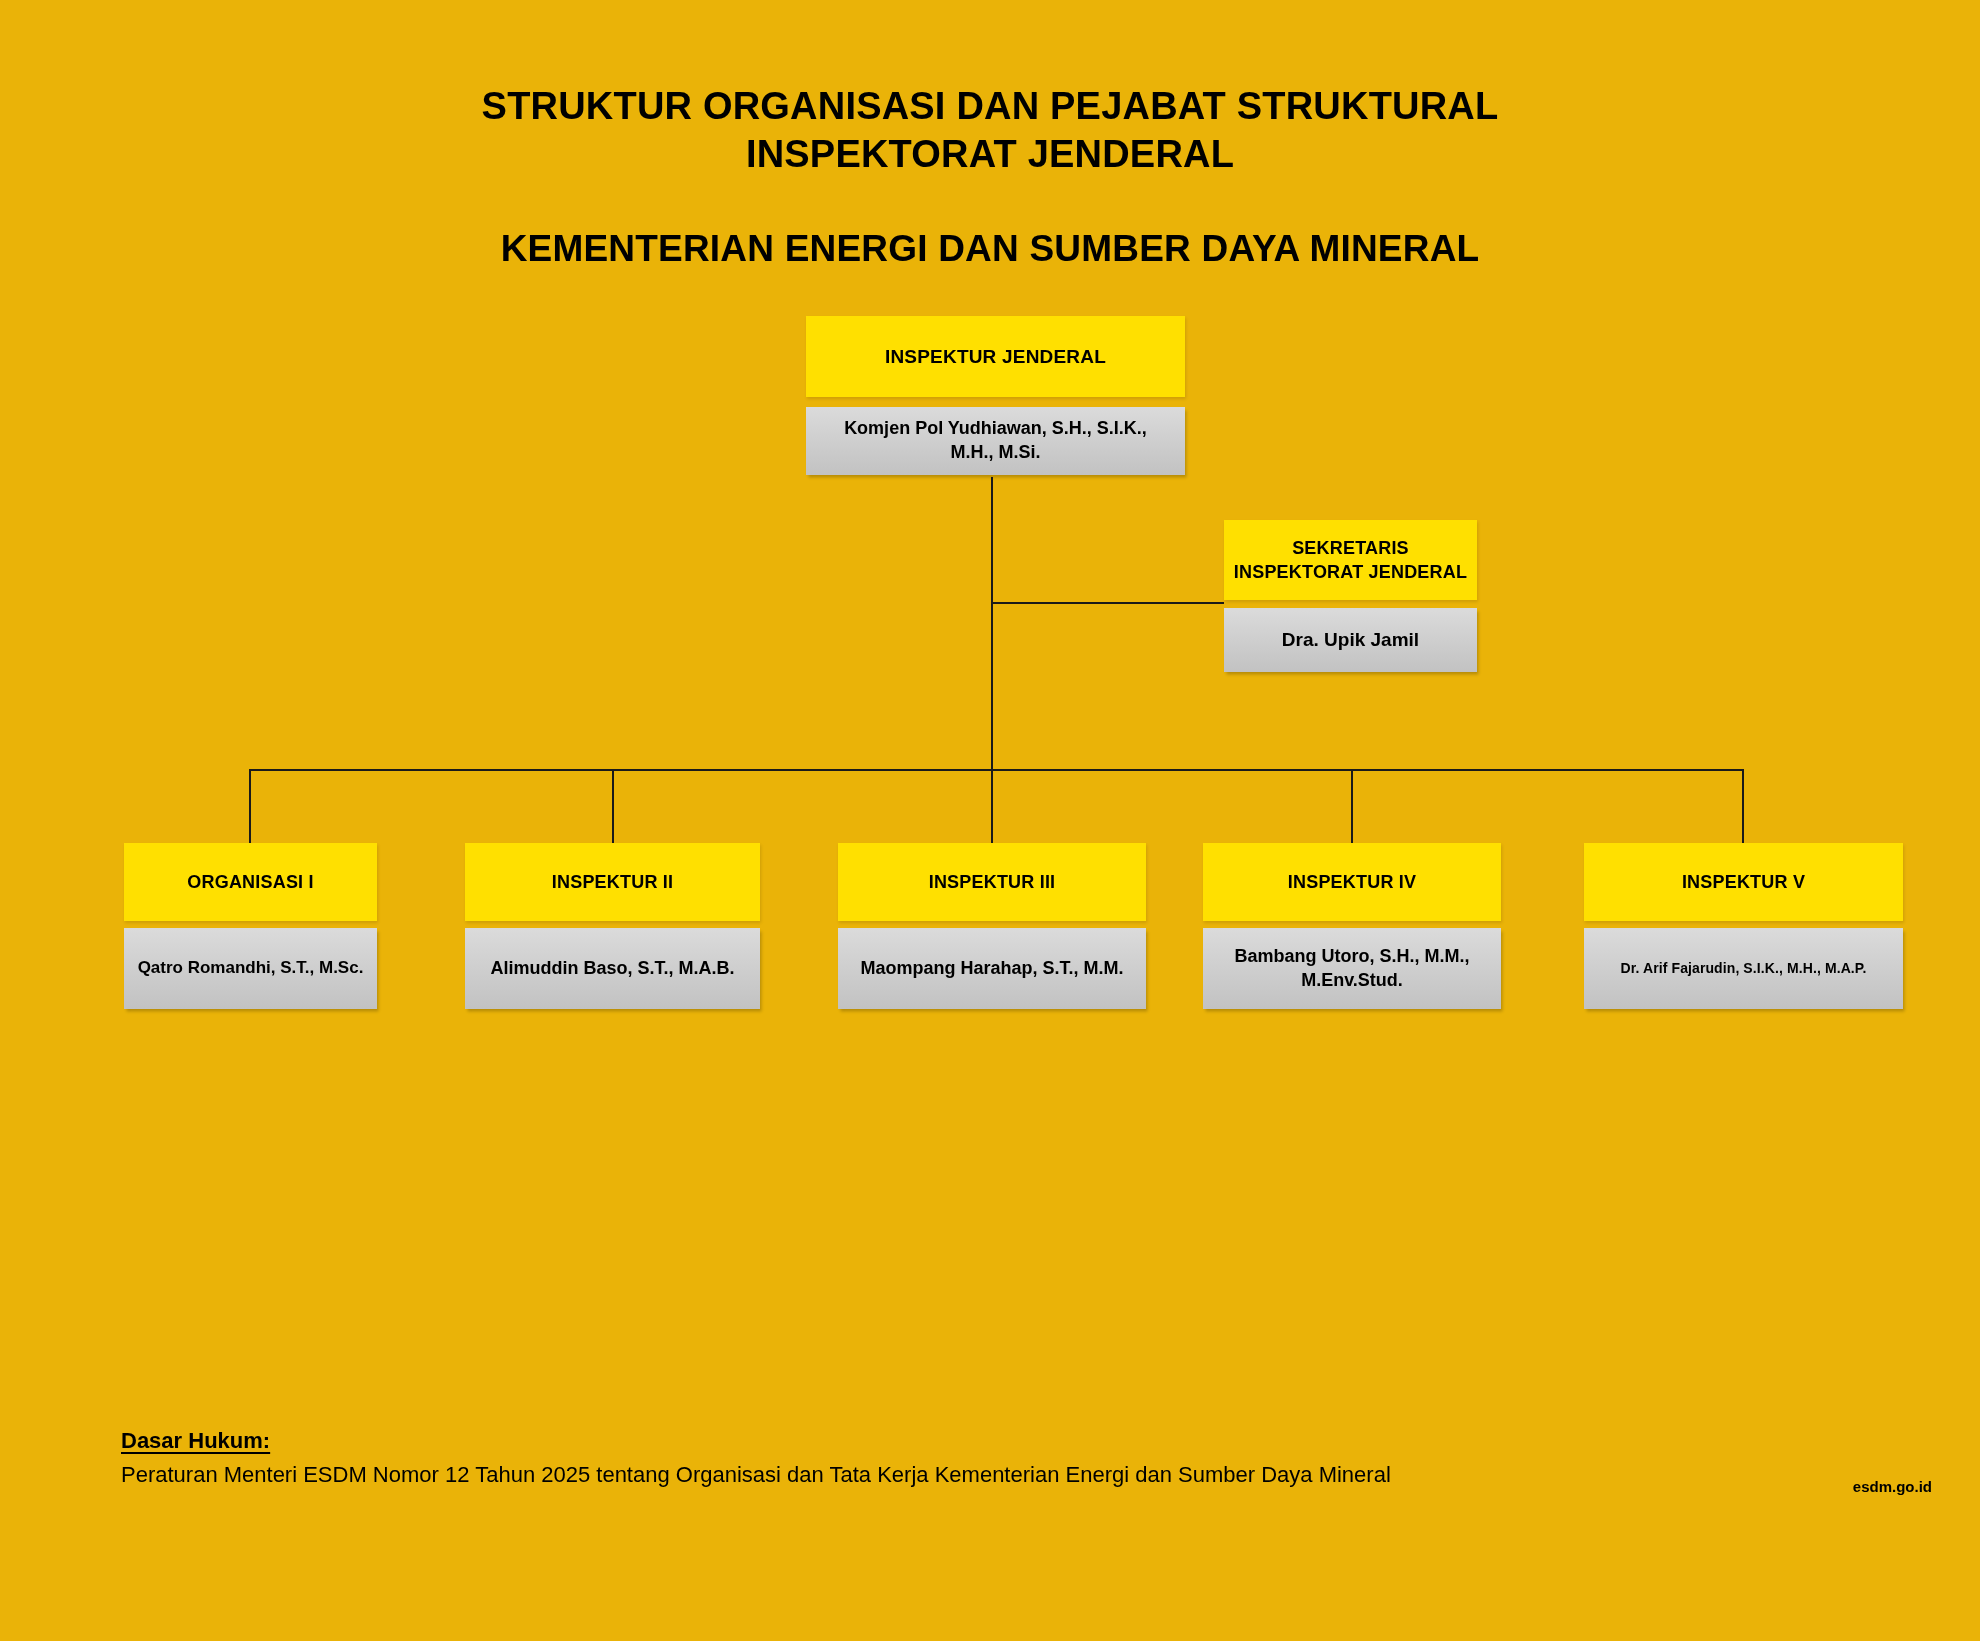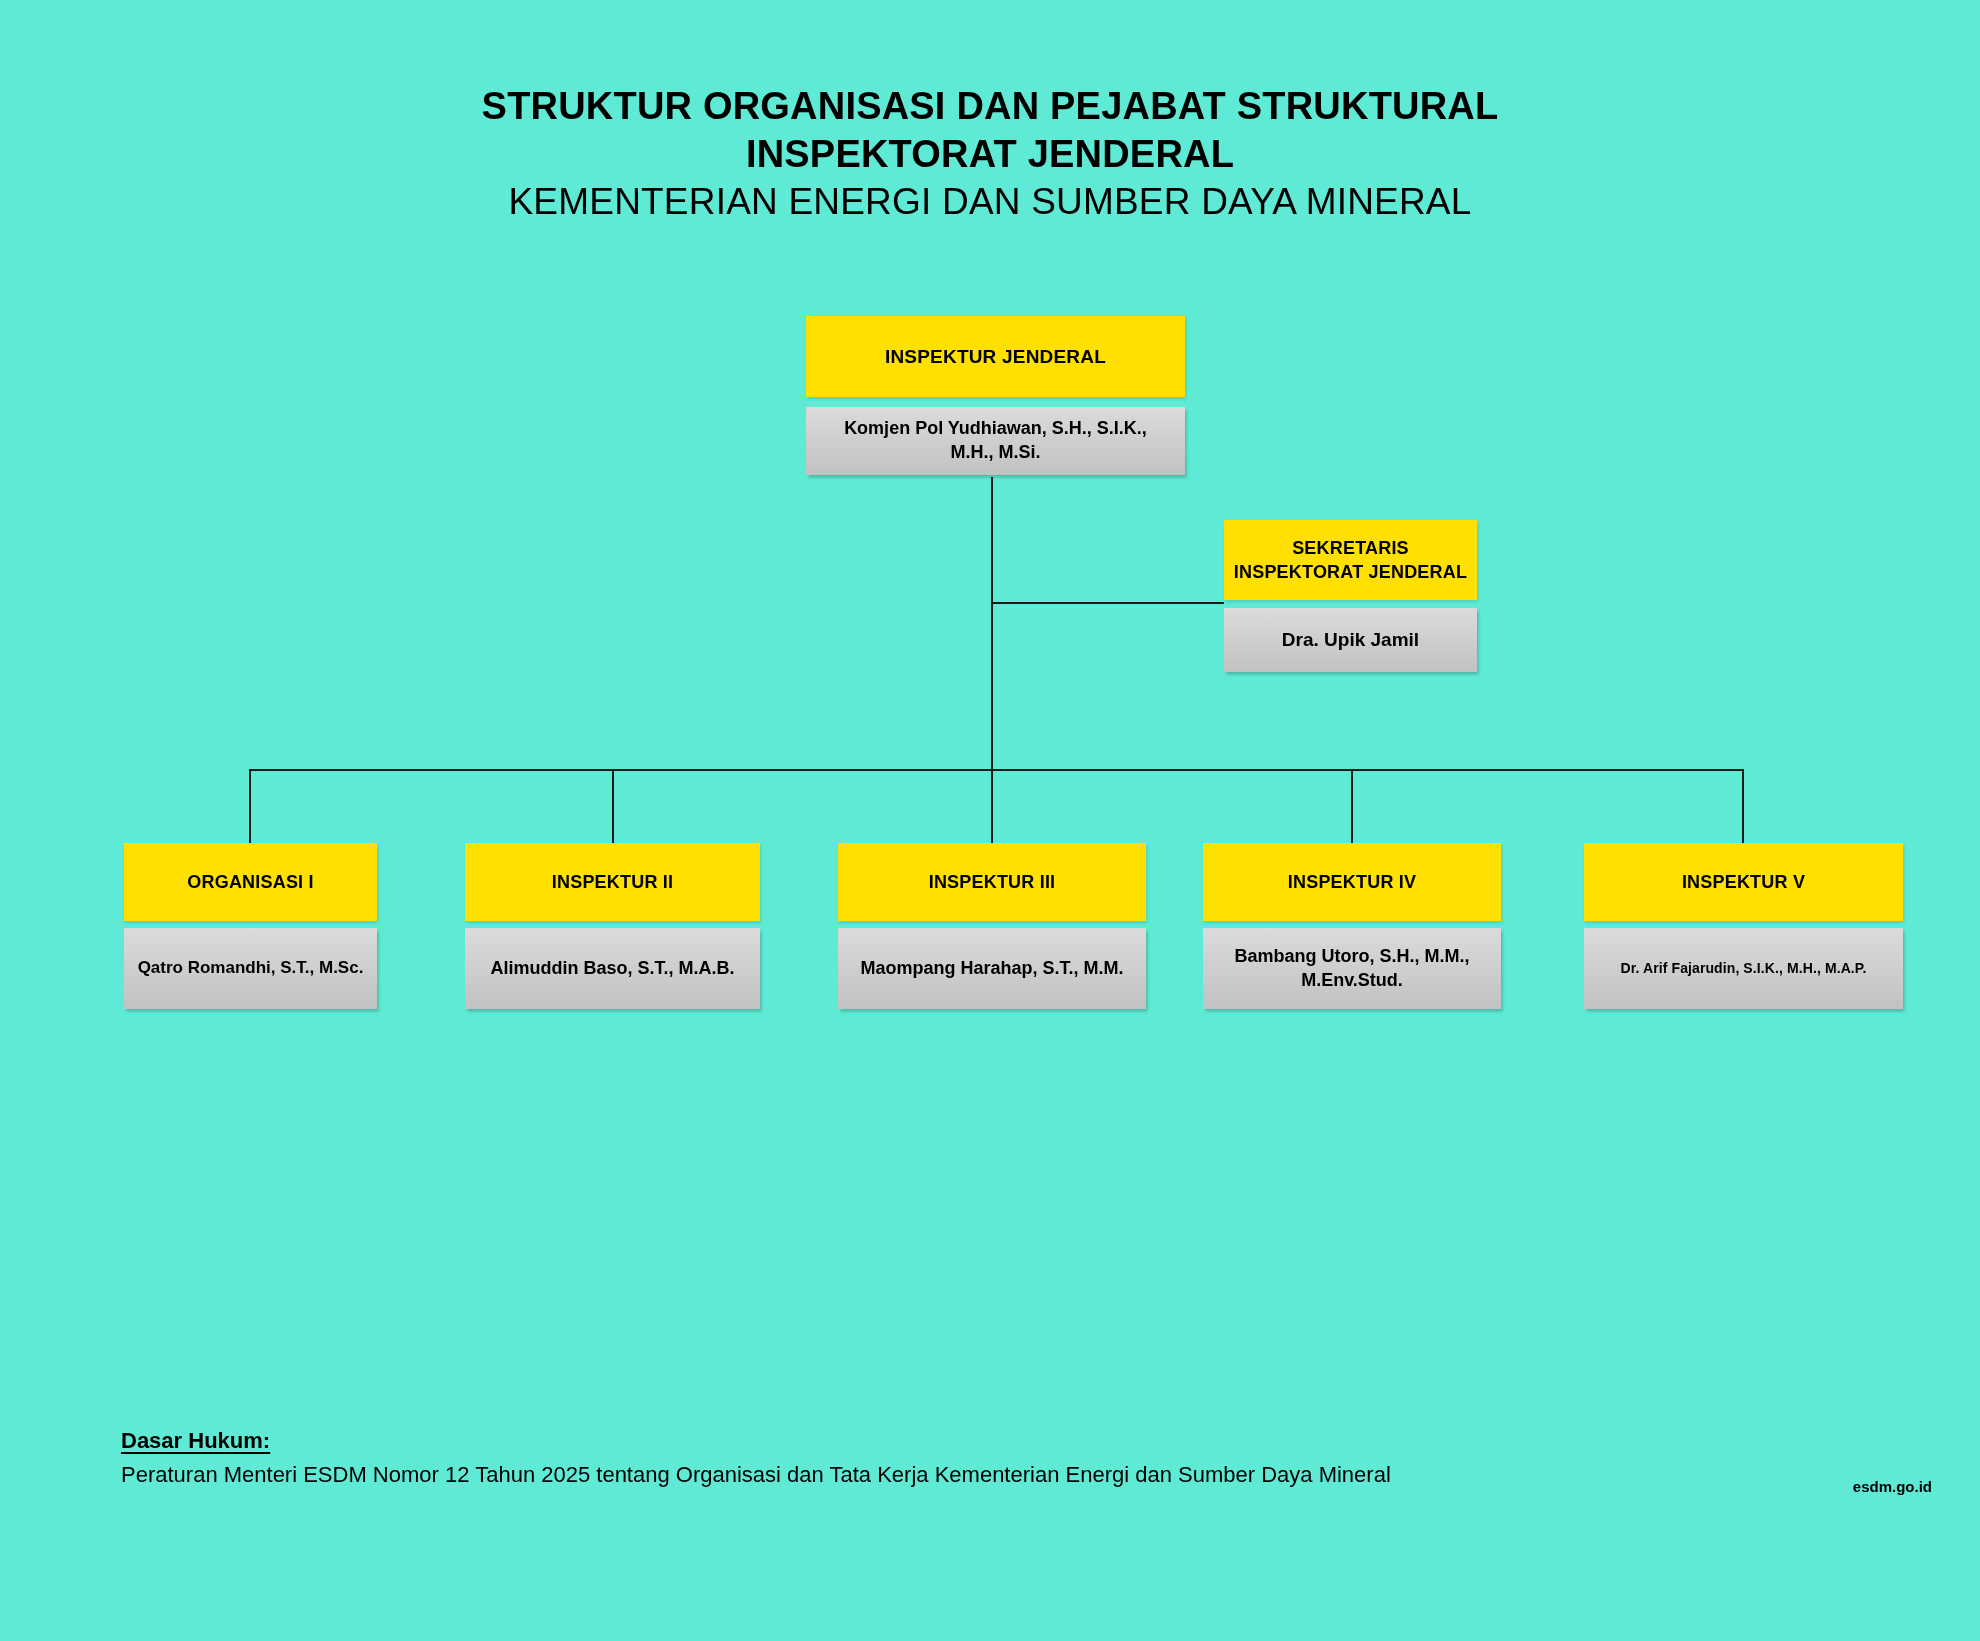--- a/index.html
+++ b/index.html
@@ -3,43 +3,44 @@
 <meta charset="utf-8">
 <style>
   * { margin: 0; padding: 0; box-sizing: border-box; }
   html, body { background: #ffffff; }
   body { font-family: "Liberation Sans", "DejaVu Sans", sans-serif; color: #000; }
 
   .canvas {
     position: relative;
     width: 1980px;
     height: 1641px;
-    background: #5eead4;
+    background: #eab308;
     overflow: hidden;
   }
 
   
   .title-block {
     position: absolute;
     top: 82px;
     left: 0;
     width: 100%;
     text-align: center;
   }
   .title-line-bold {
     font-size: 38px;
     font-weight: bold;
     line-height: 48px;
     letter-spacing: 0.2px;
   }
   .title-line-regular {
     font-size: 37px;
-    font-weight: normal;
+    font-weight: bold;
     line-height: 48px;
     letter-spacing: 0.2px;
+    margin-top: 47px;
   }
 
   
   .box {
     position: absolute;
     display: flex;
     align-items: center;
     justify-content: center;
     text-align: center;
     z-index: 2;

